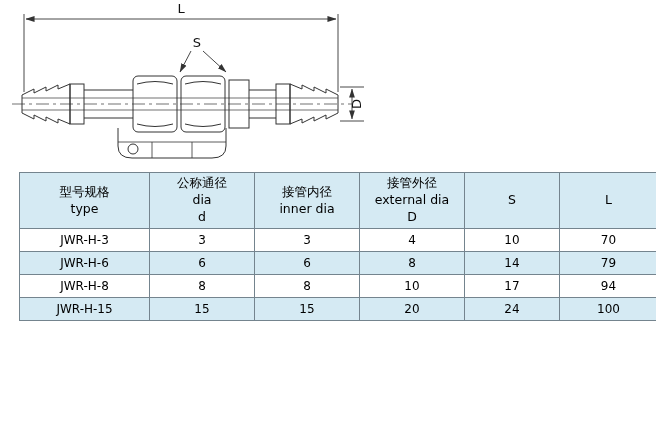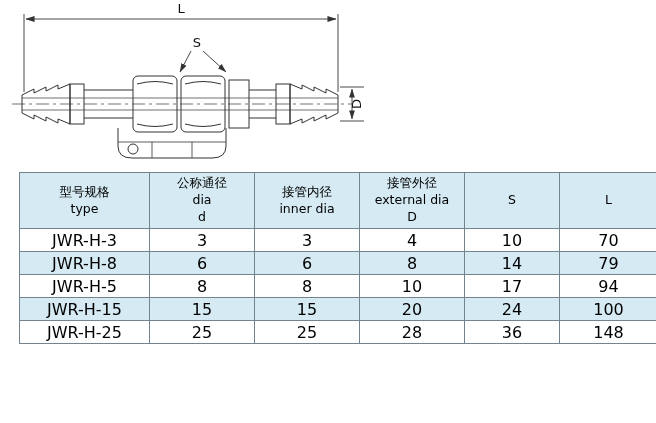--- a/index.html
+++ b/index.html
@@ -34,21 +34,21 @@
     background: #d5eaf3;
     font-weight: normal;
     height: 55px;
     vertical-align: middle;
     font-size: 12.5px;
   }
   .spec-table thead th .hl { line-height: 1.35; }
   .spec-table tbody td {
     height: 22px;
     background: #ffffff;
-    font-size: 16px;
+    font-size: 12px;
   }
   .spec-table tbody tr:nth-child(even) td {
     background: #d5eaf3;
   }
 </style>
 </head>
 <body>
 
 <div class="page">
 
@@ -168,47 +168,39 @@
     <tbody>
       <tr>
         <td>JWR-H-3</td>
         <td>3</td>
         <td>3</td>
         <td>4</td>
         <td>10</td>
         <td>70</td>
       </tr>
       <tr>
-        <td>JWR-H-8</td>
+        <td>JWR-H-6</td>
         <td>6</td>
         <td>6</td>
         <td>8</td>
         <td>14</td>
         <td>79</td>
       </tr>
       <tr>
-        <td>JWR-H-5</td>
+        <td>JWR-H-8</td>
         <td>8</td>
         <td>8</td>
         <td>10</td>
         <td>17</td>
         <td>94</td>
       </tr>
       <tr>
         <td>JWR-H-15</td>
         <td>15</td>
         <td>15</td>
         <td>20</td>
         <td>24</td>
         <td>100</td>
       </tr>
-      <tr>
-        <td>JWR-H-25</td>
-        <td>25</td>
-        <td>25</td>
-        <td>28</td>
-        <td>36</td>
-        <td>148</td>
-      </tr>
     </tbody>
   </table>
 
 </div>
 
 </body></html>

